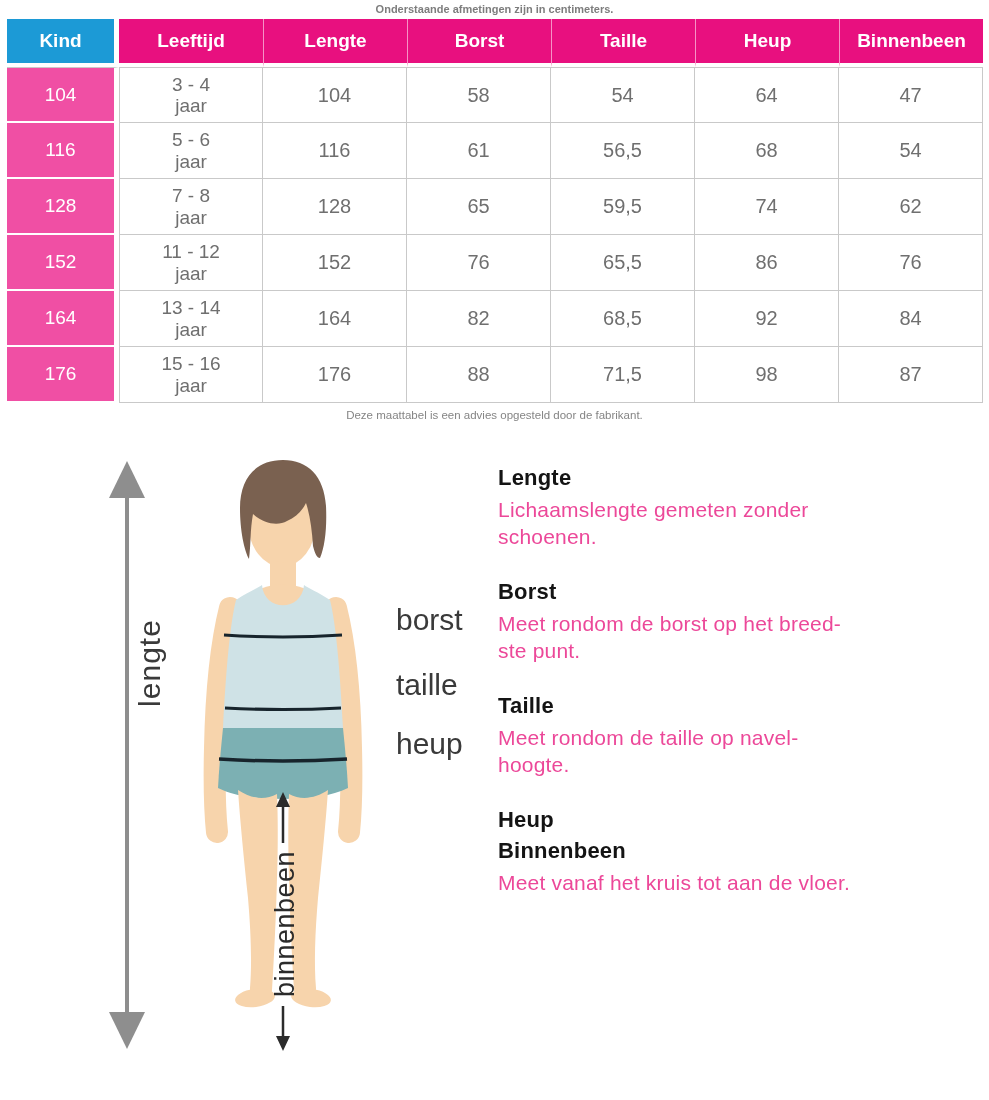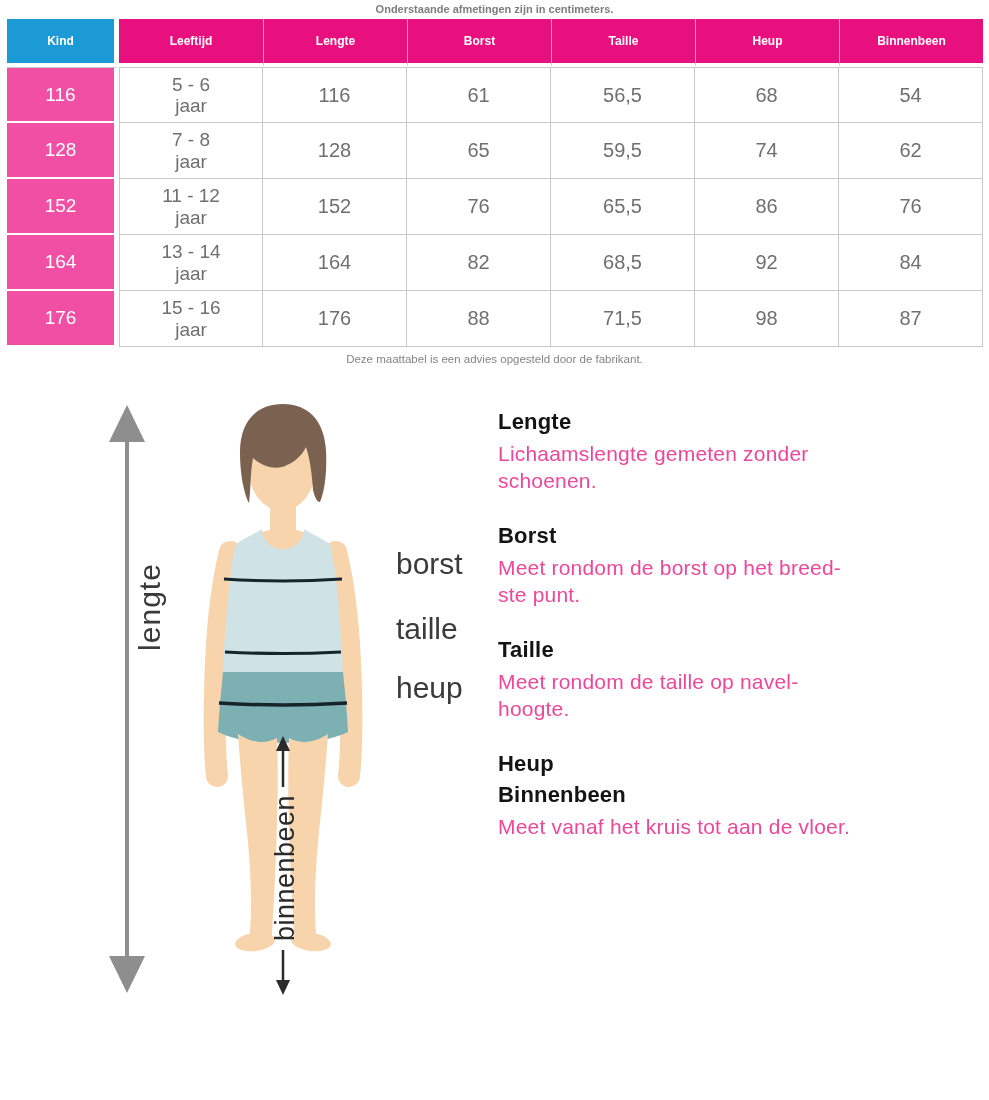--- a/index.html
+++ b/index.html
@@ -16,21 +16,21 @@
     font-size: 11px; color: #7d7d7d; height: 17px; font-weight: bold;
   }
 
   
   table.size-table {
     border-collapse: separate; border-spacing: 0;
     table-layout: fixed; width: 976px; margin: 2px 6px 0 7px;
   }
   .size-table th {
     height: 48px; background: #e8107f; color: #ffffff;
-    font-size: 12px; font-weight: bold; text-align: center;
+    font-size: 19px; font-weight: bold; text-align: center;
     border-bottom: 4px solid #ffffff;
     border-left: 1px solid rgba(255,255,255,0.55);
   }
   .size-table th:first-child, .size-table th:nth-child(2) { border-left: none; }
   .size-table th.kind-header {
     background: #1c9ad6; width: 112px; border-right: 5px solid #ffffff;
   }
   .size-table td {
     height: 56px; text-align: center; vertical-align: middle;
     color: #6f6f6f; font-size: 20px; background: #ffffff;
@@ -89,20 +89,30 @@
       <th class="kind-header">Kind</th>
       <th>Leeftijd</th>
       <th>Lengte</th>
       <th>Borst</th>
       <th>Taille</th>
       <th>Heup</th>
       <th>Binnenbeen</th>
     </tr>
   </thead>
   <tbody>
+      <tr>
+        <td class="kind-cell">104</td>
+        <td class="leeftijd-cell">3 - 4
+jaar</td>
+        <td>104</td>
+        <td>58</td>
+        <td>54</td>
+        <td>64</td>
+        <td>47</td>
+      </tr>
       <tr>
         <td class="kind-cell">116</td>
         <td class="leeftijd-cell">5 - 6
 jaar</td>
         <td>116</td>
         <td>61</td>
         <td>56,5</td>
         <td>68</td>
         <td>54</td>
       </tr>

